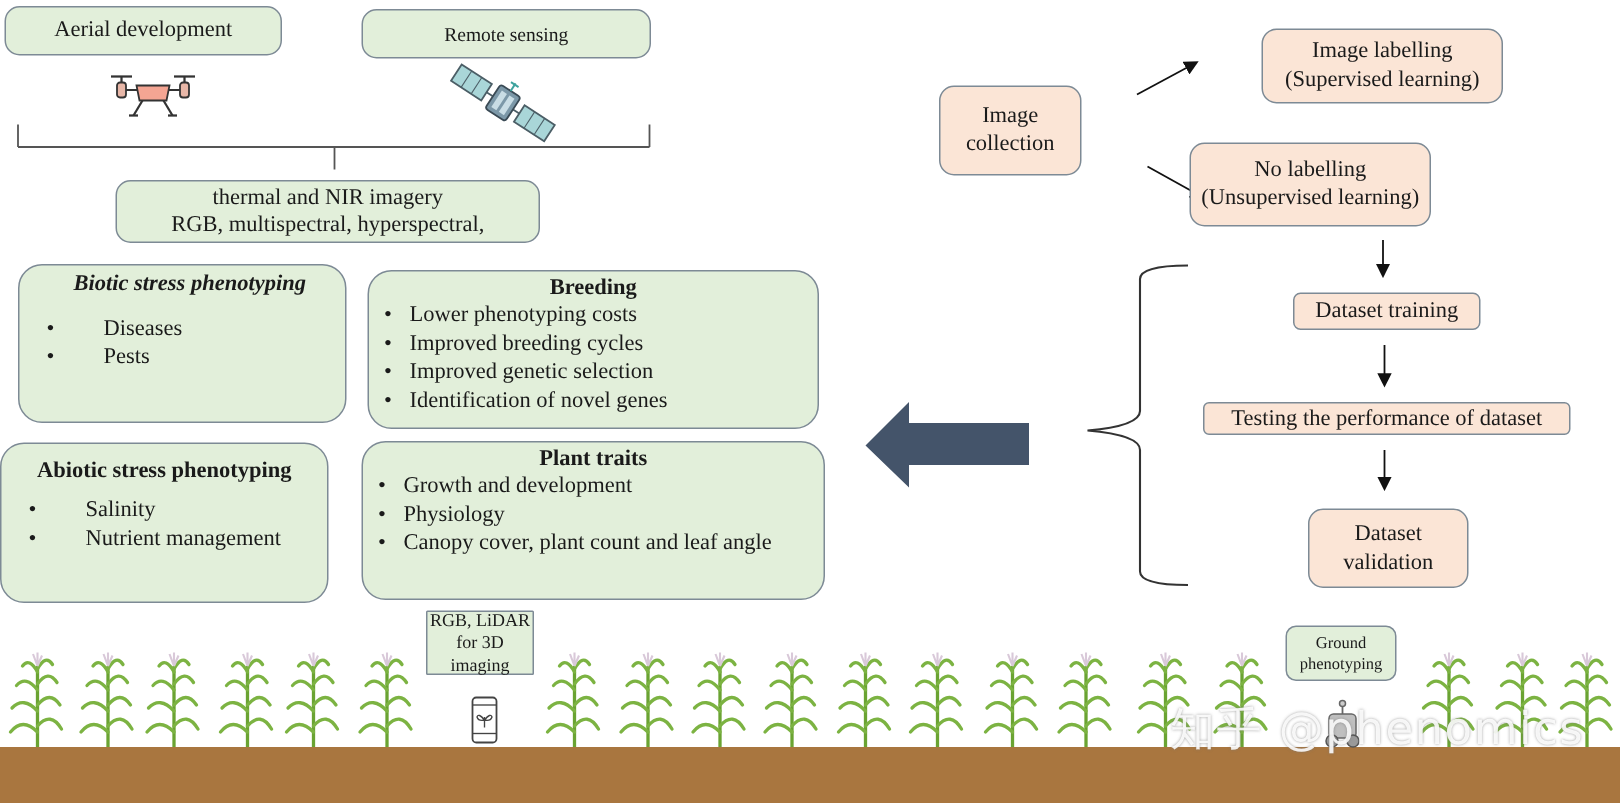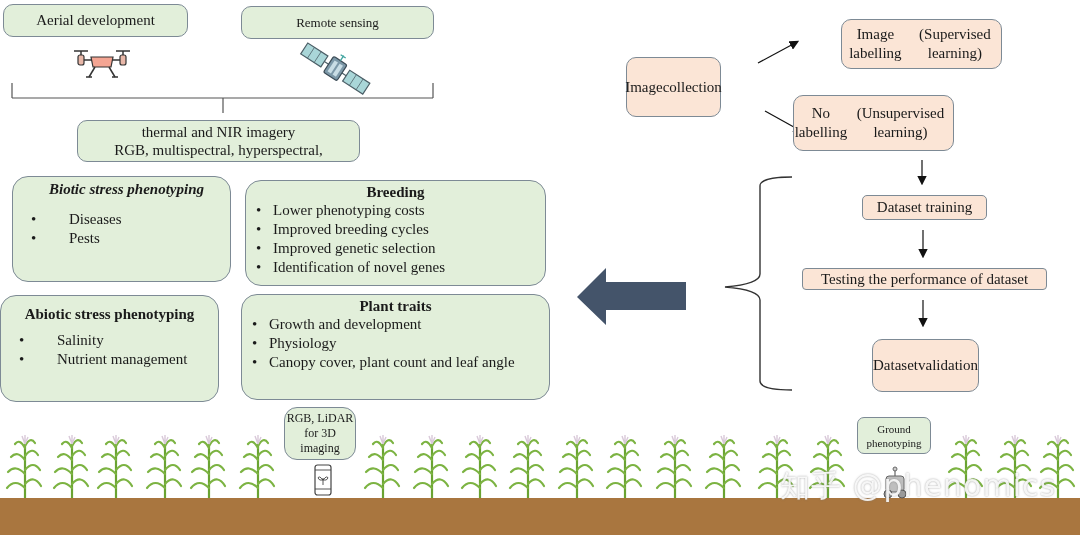--- a/index.html
+++ b/index.html
@@ -10,21 +10,21 @@
     color: #1a1a1a;
   }
   .gbox {
     position: absolute; box-sizing: border-box;
     background: #e2efda; border: 1.5px solid #7d8a95; border-radius: 10px;
   }
   .pbox {
     position: absolute; box-sizing: border-box;
     background: #fbe5d6; border: 1.5px solid #7d8a95; border-radius: 10px;
     text-align: center; font-size: 15px; line-height: 19px;
-    display: flex; flex-direction: row; justify-content: center; align-items: center;
+    display: flex; flex-direction: column; justify-content: center; align-items: center;
   }
   .center-txt { display:flex; flex-direction:column; justify-content:center; align-items:center; text-align:center; }
   .title { font-weight: bold; font-size: 15px; text-align: center; }
   ul.bl { list-style: none; margin: 0; padding: 0; font-size: 15px; }
   ul.bl li { position: relative; line-height: 19px; }
   ul.bl li::before { content: "•"; position: absolute; }
   .wide li { padding-left: 56px; }
   .wide li::before { left: 18px; }
   .tight li { padding-left: 27px; }
   .tight li::before { left: 10px; }
@@ -401,21 +401,21 @@
       <path d="M1058 460 Q1050.3 450 1044 457" stroke="#7cb342" stroke-width="2.2" fill="none" stroke-linecap="round"></path>
       <path d="M1058 456 Q1065.15 446 1071 455" stroke="#7cb342" stroke-width="2.2" fill="none" stroke-linecap="round"></path>
       <path d="M1058 448 Q1052.5 438 1048 444" stroke="#7cb342" stroke-width="2.2" fill="none" stroke-linecap="round"></path>
       <path d="M1058 446 Q1063.5 436 1068 443" stroke="#7cb342" stroke-width="2.2" fill="none" stroke-linecap="round"></path>
       <path d="M1058 444 L1055 436 M1058 444 L1061 437 M1058 444 L1058 435" stroke="#d9c9d9" stroke-width="1.4" fill="none"></path>
     </g>
   </svg>
 
 <div class="soil"></div>
 
-<div class="gbox center-txt" style="left:284px;top:407px;width:72px;height:53px;font-size:12px;line-height:15px;border-radius:13px;">
+<div class="gbox center-txt" style="left:284px;top:407px;width:72px;height:43px;font-size:12px;line-height:15px;border-radius:1px;">
   <span>RGB, LiDAR</span>
   <span>for 3D</span>
   <span>imaging</span>
 </div>
 
 <svg style="left:314px;top:464px;" width="18" height="32" viewBox="0 0 18 32">
   <rect x="1" y="1" width="16" height="30" rx="2.5" fill="#fff" stroke="#444" stroke-width="1.2"></rect>
   <line x1="1" y1="6" x2="17" y2="6" stroke="#444" stroke-width="0.9"></line>
   <line x1="1" y1="25" x2="17" y2="25" stroke="#444" stroke-width="0.9"></line>
   <path d="M9 21 L9 14 M9 16 Q5 11 4 14 Q5 17 9 16 M9 16 Q13 11 14 14 Q13 17 9 16" fill="none" stroke="#444" stroke-width="0.9"></path>

